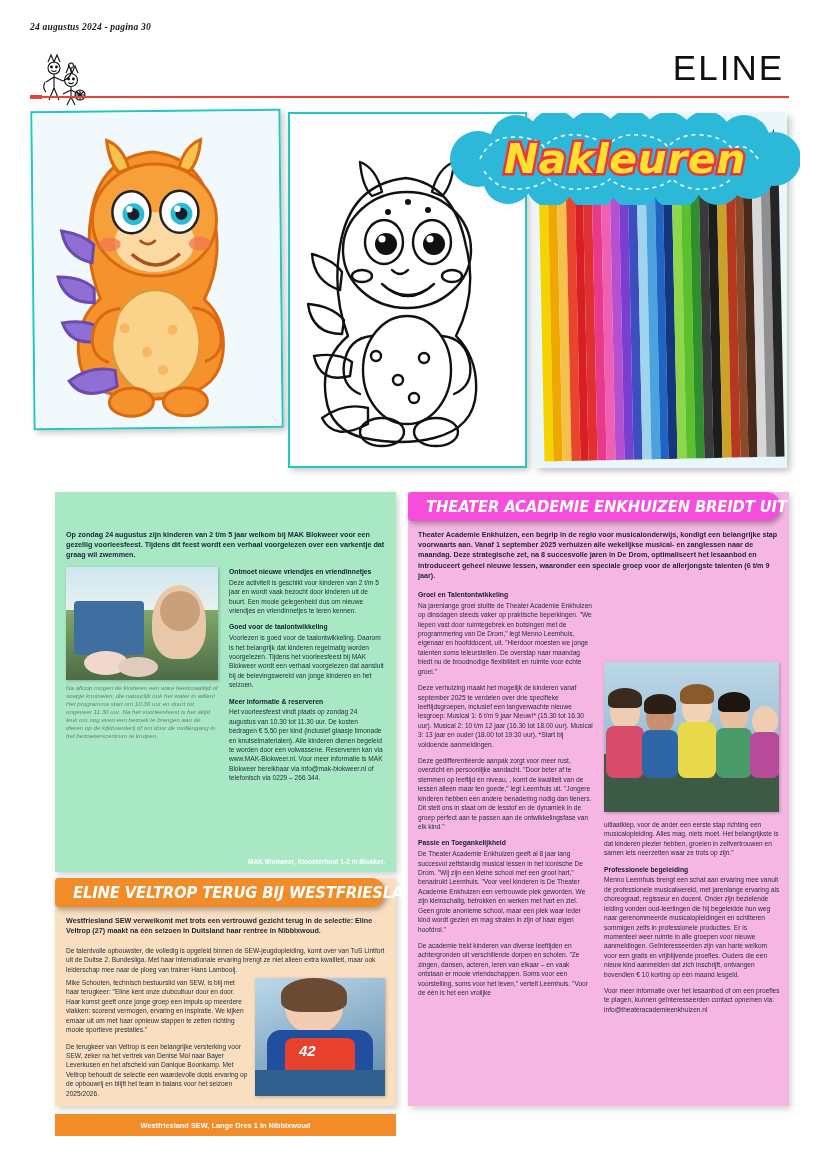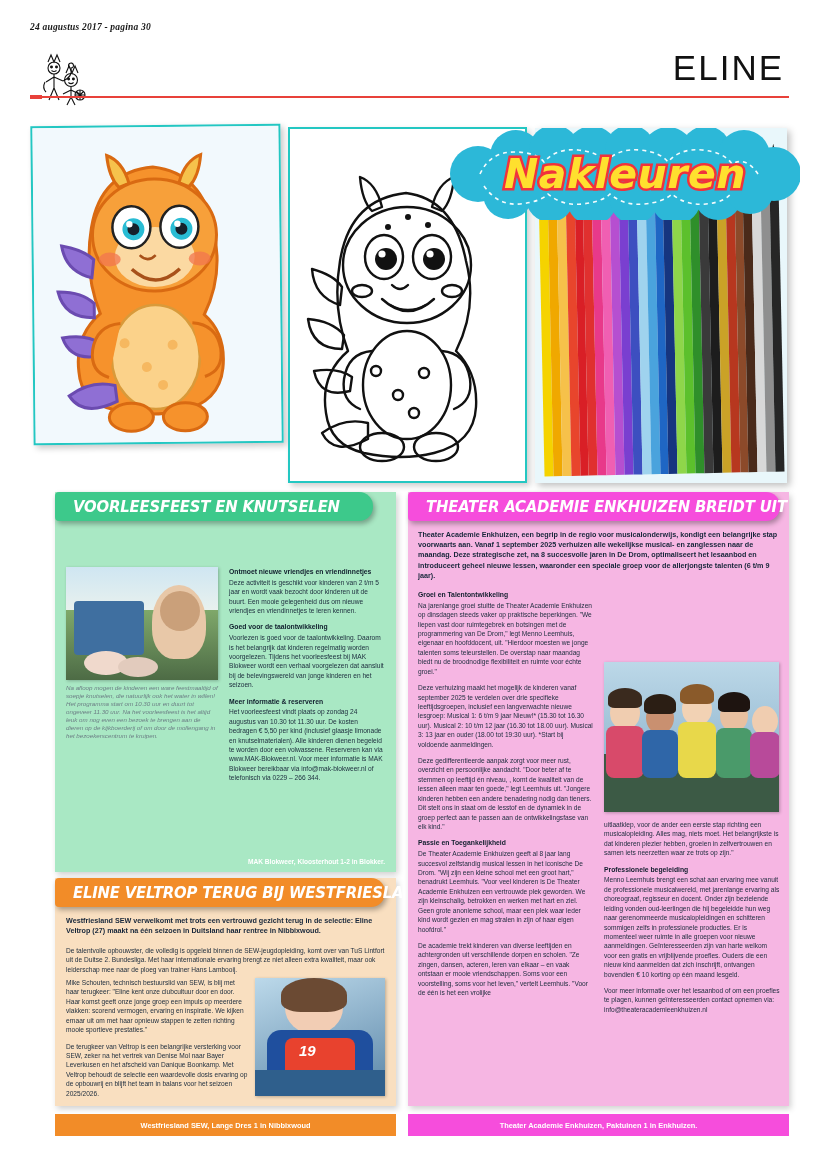--- a/index.html
+++ b/index.html
@@ -9,21 +9,21 @@
   
   .masthead-date{position:absolute;left:30px;top:22px;font-family:"Liberation Serif",serif;
      font-size:9.5px;font-weight:bold;font-style:italic;color:#1a1a1a;letter-spacing:.2px;}
   .masthead-title{position:absolute;right:35px;top:48px;font-size:35px;letter-spacing:2px;
      color:#111;font-family:"Liberation Sans",sans-serif;font-weight:400;}
   .masthead-rule{position:absolute;left:30px;top:96px;width:759px;height:2px;background:#e8413a;}
   .masthead-rule:before{content:"";position:absolute;left:0;top:-1px;width:12px;height:4px;background:#e8413a;}
   .logo-kids{position:absolute;left:30px;top:40px;width:66px;height:66px;}
 
   
-  .colorbox{position:absolute;left:30px;top:120px;width:759px;height:375px;}
+  .colorbox{position:absolute;left:30px;top:105px;width:759px;height:375px;}
   .panel-left{position:absolute;left:2px;top:5px;width:246px;height:315px;background:#f2f9fd;
      border:2px solid #23c7c2;box-shadow:3px 3px 6px rgba(0,0,0,.22);transform:rotate(-.6deg);}
   .panel-mid{position:absolute;left:258px;top:7px;width:235px;height:352px;background:#ffffff;
      border:2px solid #23c7c2;box-shadow:3px 3px 6px rgba(0,0,0,.2);}
   .panel-right{position:absolute;left:505px;top:8px;width:252px;height:355px;background:#e9f7fb;
      box-shadow:3px 3px 7px rgba(0,0,0,.25);overflow:hidden;}
   .pencils{position:absolute;left:6px;top:10px;width:240px;height:336px;display:flex;
      transform:rotate(-1.2deg);}
   .pencil{flex:1 1 auto;position:relative;}
   .pencil .body{position:absolute;left:0;right:0;top:26px;bottom:0;}
@@ -71,21 +71,21 @@
   .ph-sky{position:absolute;left:0;top:0;right:0;height:38%;background:linear-gradient(#cfe6f2,#e8f1ee);}
   .ph-grn{position:absolute;left:0;bottom:0;right:0;height:62%;background:linear-gradient(#7fa86a,#4d6b45);}
   .ph-blob{position:absolute;border-radius:50%;}
   .sport-photo{background:linear-gradient(160deg,#bcd9ea,#5b86a8);}
 </style>
 </head>
 <body>
 
 <div class="page">
 
-  <div class="masthead-date">24 augustus 2017 - pagina 30</div>
+  <div class="masthead-date">24 augustus 2024 - pagina 30</div>
 
   <svg class="logo-kids" viewBox="0 0 66 66">
     <g fill="none" stroke="#111" stroke-width="1.1">
       <path d="M18 22 l3-7 3 7 3-7 3 7"></path>
       <circle cx="24" cy="28" r="6"></circle>
       <circle cx="21.5" cy="27" r=".9" fill="#111"></circle>
       <circle cx="26.5" cy="27" r=".9" fill="#111"></circle>
       <path d="M21.5 30.5q2.5 2 5 0"></path>
       <path d="M24 34 v14 M24 37 l-8 5 M24 37 l9 4 M24 48 l-5 12 M24 48 l5 12"></path>
       <path d="M33 41 q10-4 8-13 a2.5 2.5 0 1 0-1.5-.5"></path>
@@ -347,24 +347,24 @@
         <g fill="none" stroke="#ffffff" stroke-width="1.6" stroke-dasharray="4 4" opacity=".95">
           <path d="M30 46 q10-22 34-22 q22 0 30 10 q12-14 34-12 q20 2 28 12 q12-14 34-12 q20 2 28 12 q12-14 34-12 q22 2 30 14 q14-8 26 10"></path>
           <path d="M34 58 q14 20 36 18 q20-2 28-10 q14 12 34 10 q20-2 28-10 q14 12 34 10 q20-2 28-10 q14 12 34 10 q20-2 26-12"></path>
         </g>
       </svg>
       <div class="nakl-text">Nakleuren</div>
     </div>
   </div>
 
   <div class="card" id="card-voorlees">
-    <div class="hdr">
-      <span>VOORLEESFEEST EN KNUTSELEN</span>
-    </div>
-
+
+    <div style="position:absolute;left:11px;top:38px;width:319px;">
+      <div class="lead">Op zondag 24 augustus zijn kinderen van 2 t/m 5 jaar welkom bij MAK Blokweer voor een gezellig voorleesfeest. Tijdens dit feest wordt een verhaal voorgelezen over een varkentje dat graag wil zwemmen.</div>
+    </div>
 
     <div style="position:absolute;left:11px;top:75px;width:152px;">
       <div class="photo" style="width:152px;height:113px;">
         <div class="ph-sky"></div>
           <div class="ph-grn"></div>
         <div class="ph-blob" style="left:8px;top:34px;width:70px;height:54px;background:#3f6fa0;border-radius:4px;"></div>
         <div class="ph-blob" style="left:86px;top:18px;width:54px;height:74px;background:#e8c8a8;border-radius:50% 50% 40% 40%;"></div>
         <div class="ph-blob" style="left:94px;top:24px;width:40px;height:40px;background:#caa07a;"></div>
         <div class="ph-blob" style="left:18px;top:84px;width:44px;height:24px;background:#f0d9cc;"></div>
         <div class="ph-blob" style="left:52px;top:90px;width:40px;height:20px;background:#e2cbbd;"></div>
@@ -404,21 +404,21 @@
         <p>Mike Schouten, technisch bestuurslid van SEW, is blij met haar terugkeer: "Eline kent onze clubcultuur door en door. Haar komst geeft onze jonge groep een impuls op meerdere vlakken: scorend vermogen, ervaring en inspiratie. We kijken ernaar uit om met haar opnieuw stappen te zetten richting mooie sportieve prestaties."</p>
         <p>De terugkeer van Veltrop is een belangrijke versterking voor SEW, zeker na het vertrek van Denise Mol naar Bayer Leverkusen en het afscheid van Danique Boonkamp. Met Veltrop behoudt de selectie een waardevolle dosis ervaring op de opbouwrij en blijft het team in balans voor het seizoen 2025/2026.</p>
       </div>
     </div>
 
     <div class="photo sport-photo" style="position:absolute;left:200px;top:100px;width:130px;height:118px;">
       <div class="ph-blob" style="left:30px;top:4px;width:58px;height:52px;background:#f2cdb4;border-radius:50%;"></div>
       <div class="ph-blob" style="left:26px;top:0px;width:66px;height:34px;background:#6b4a33;border-radius:50% 50% 30% 30%;"></div>
       <div class="ph-blob" style="left:12px;top:52px;width:106px;height:68px;background:#1f4f9e;border-radius:14px 14px 0 0;"></div>
       <div class="ph-blob" style="left:30px;top:60px;width:70px;height:50px;background:#e8422e;border-radius:8px;"></div>
-      <div style="position:absolute;left:44px;top:64px;color:#fff;font-size:15px;font-weight:bold;font-style:italic;">19</div>
+      <div style="position:absolute;left:44px;top:64px;color:#fff;font-size:15px;font-weight:bold;font-style:italic;">42</div>
       <div class="ph-blob" style="left:0px;top:92px;width:130px;height:28px;background:#2f5f8c;border-radius:0;"></div>
     </div>
   </div>
 
   <div class="card" id="card-theater">
     <div class="hdr">
       <span>THEATER ACADEMIE ENKHUIZEN BREIDT UIT</span>
     </div>
 
     <div style="position:absolute;left:10px;top:38px;width:361px;">
@@ -461,17 +461,14 @@
         <h4>Professionele begeleiding</h4>
         <p>Menno Leemhuis brengt een schat aan ervaring mee vanuit de professionele musicalwereld, met jarenlange ervaring als choreograaf, regisseur en docent. Onder zijn bezielende leiding vonden oud-leerlingen die hij begeleidde hun weg naar gerenommeerde musicalopleidingen en schitteren sommigen zelfs in professionele producties. Er is momenteel weer ruimte in alle groepen voor nieuwe aanmeldingen. Geïnteresseerden zijn van harte welkom voor een gratis en vrijblijvende proefles. Ouders die een nieuw kind aanmelden dat zich inschrijft, ontvangen bovendien € 10 korting op één maand lesgeld.</p>
         <p>Voor meer informatie over het lesaanbod of om een proefles te plagen, kunnen geïnteresseerden contact opnemen via: info@theateracademieenkhuizen.nl</p>
       </div>
     </div>
   </div>
 
   <div class="ftbar" id="bar-sew">
     <span>Westfriesland SEW, Lange Dres 1 in Nibbixwoud</span>
   </div>
-  <div class="ftbar" id="bar-theater">
-    <span>Theater Academie Enkhuizen, Paktuinen 1 in Enkhuizen.</span>
-  </div>
 
 </div>
 
 </body></html>

